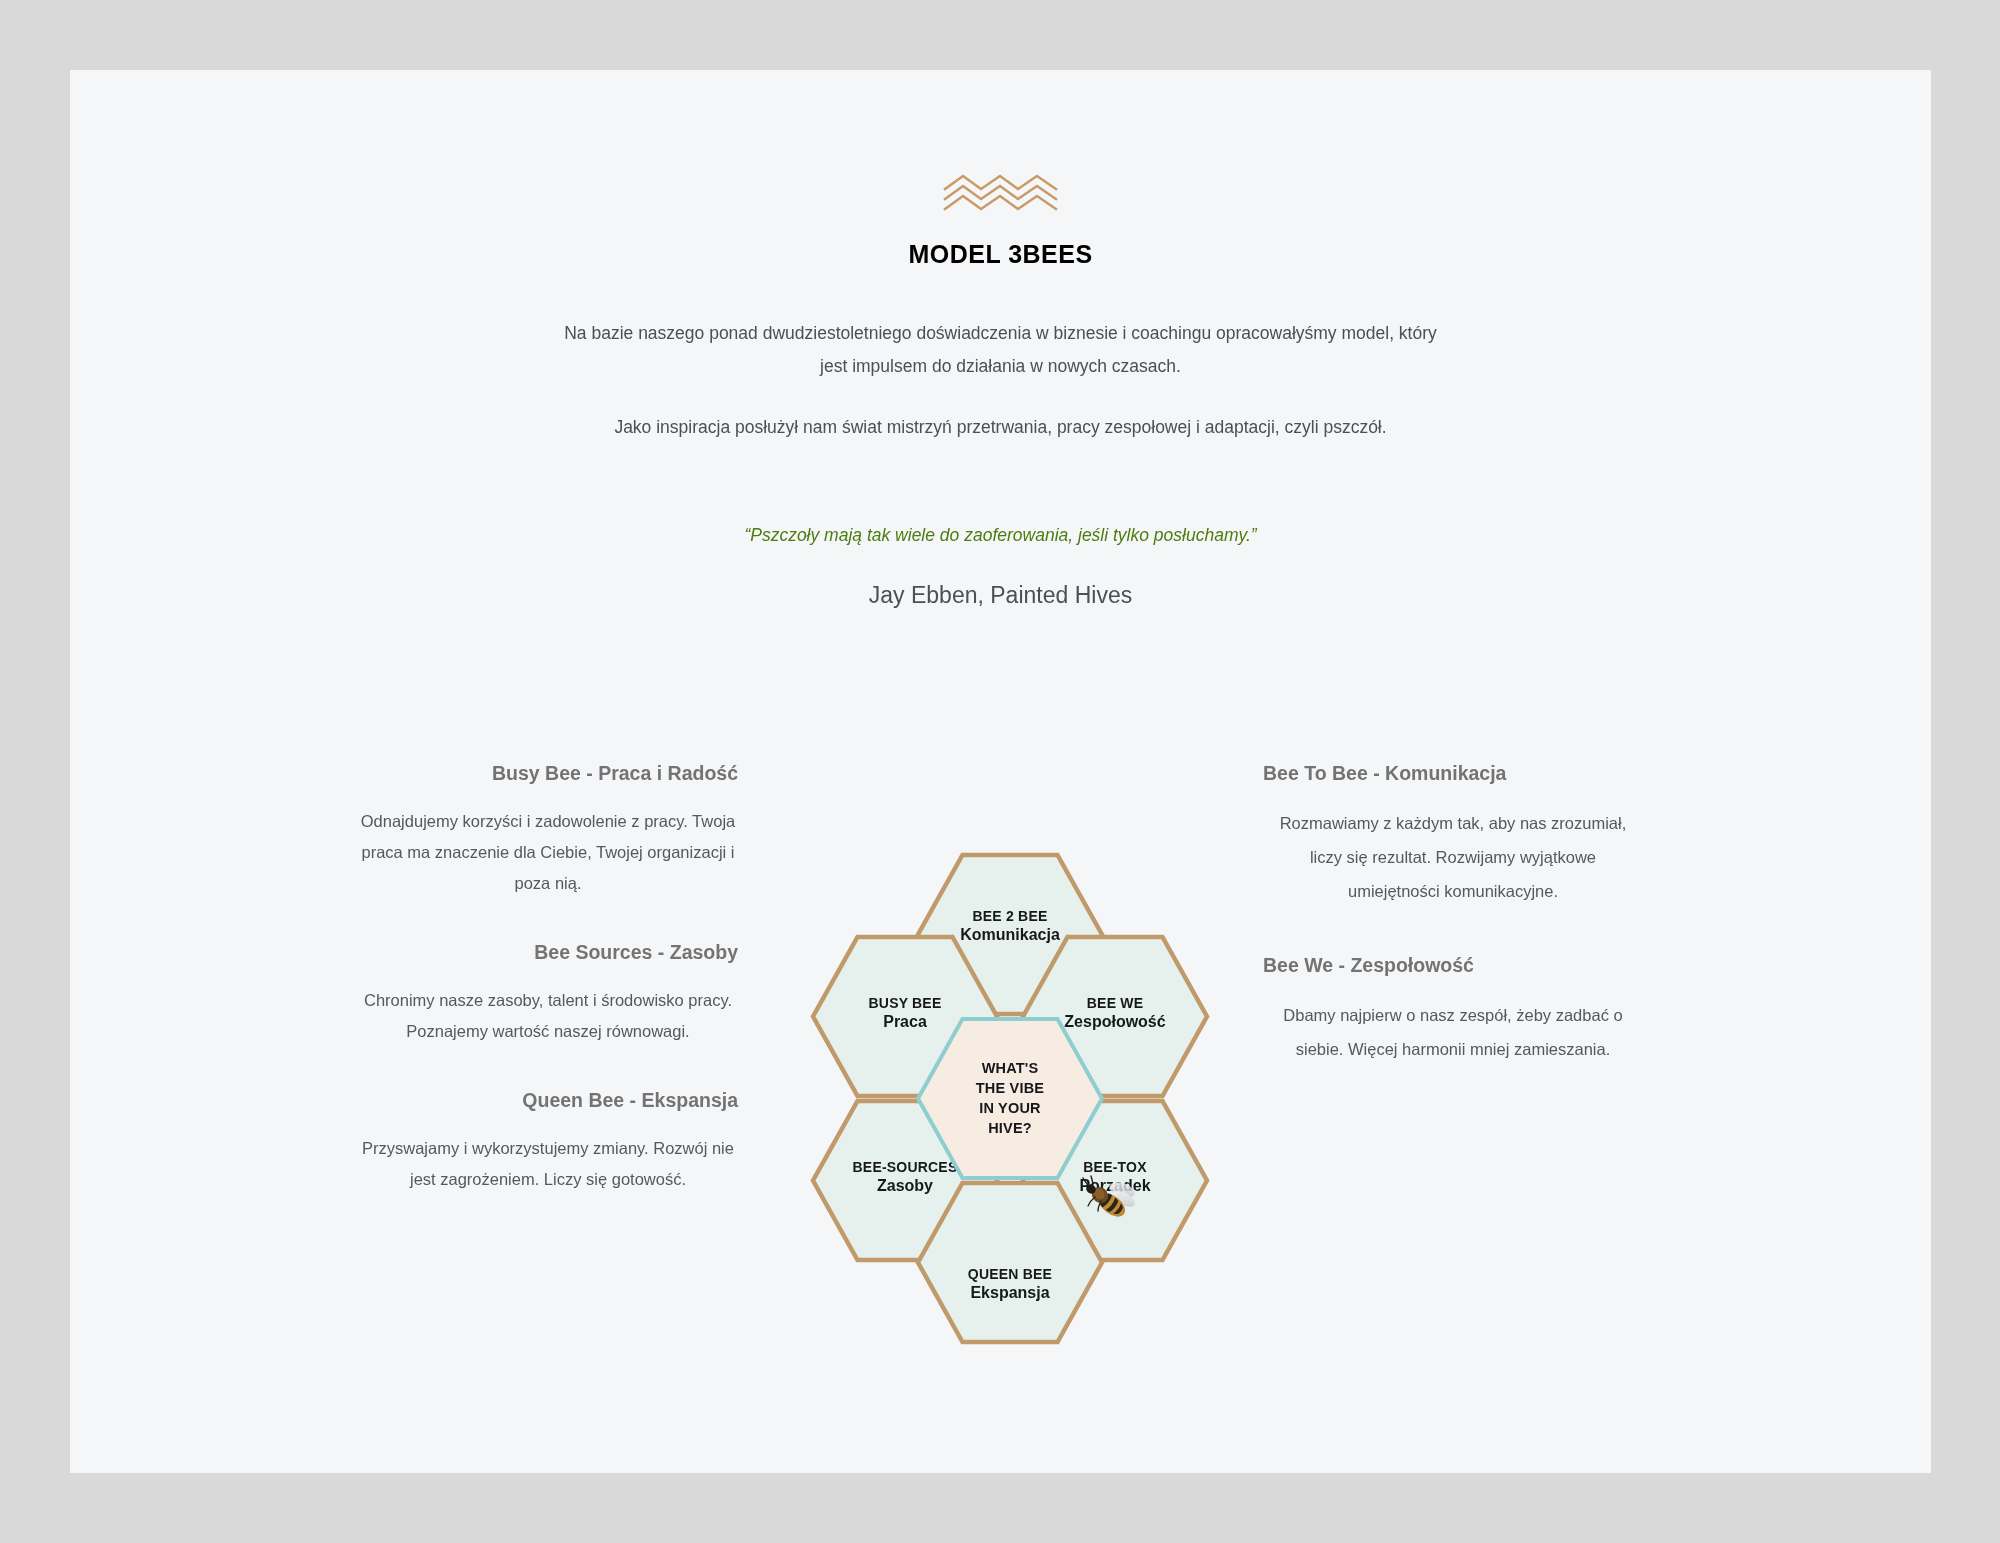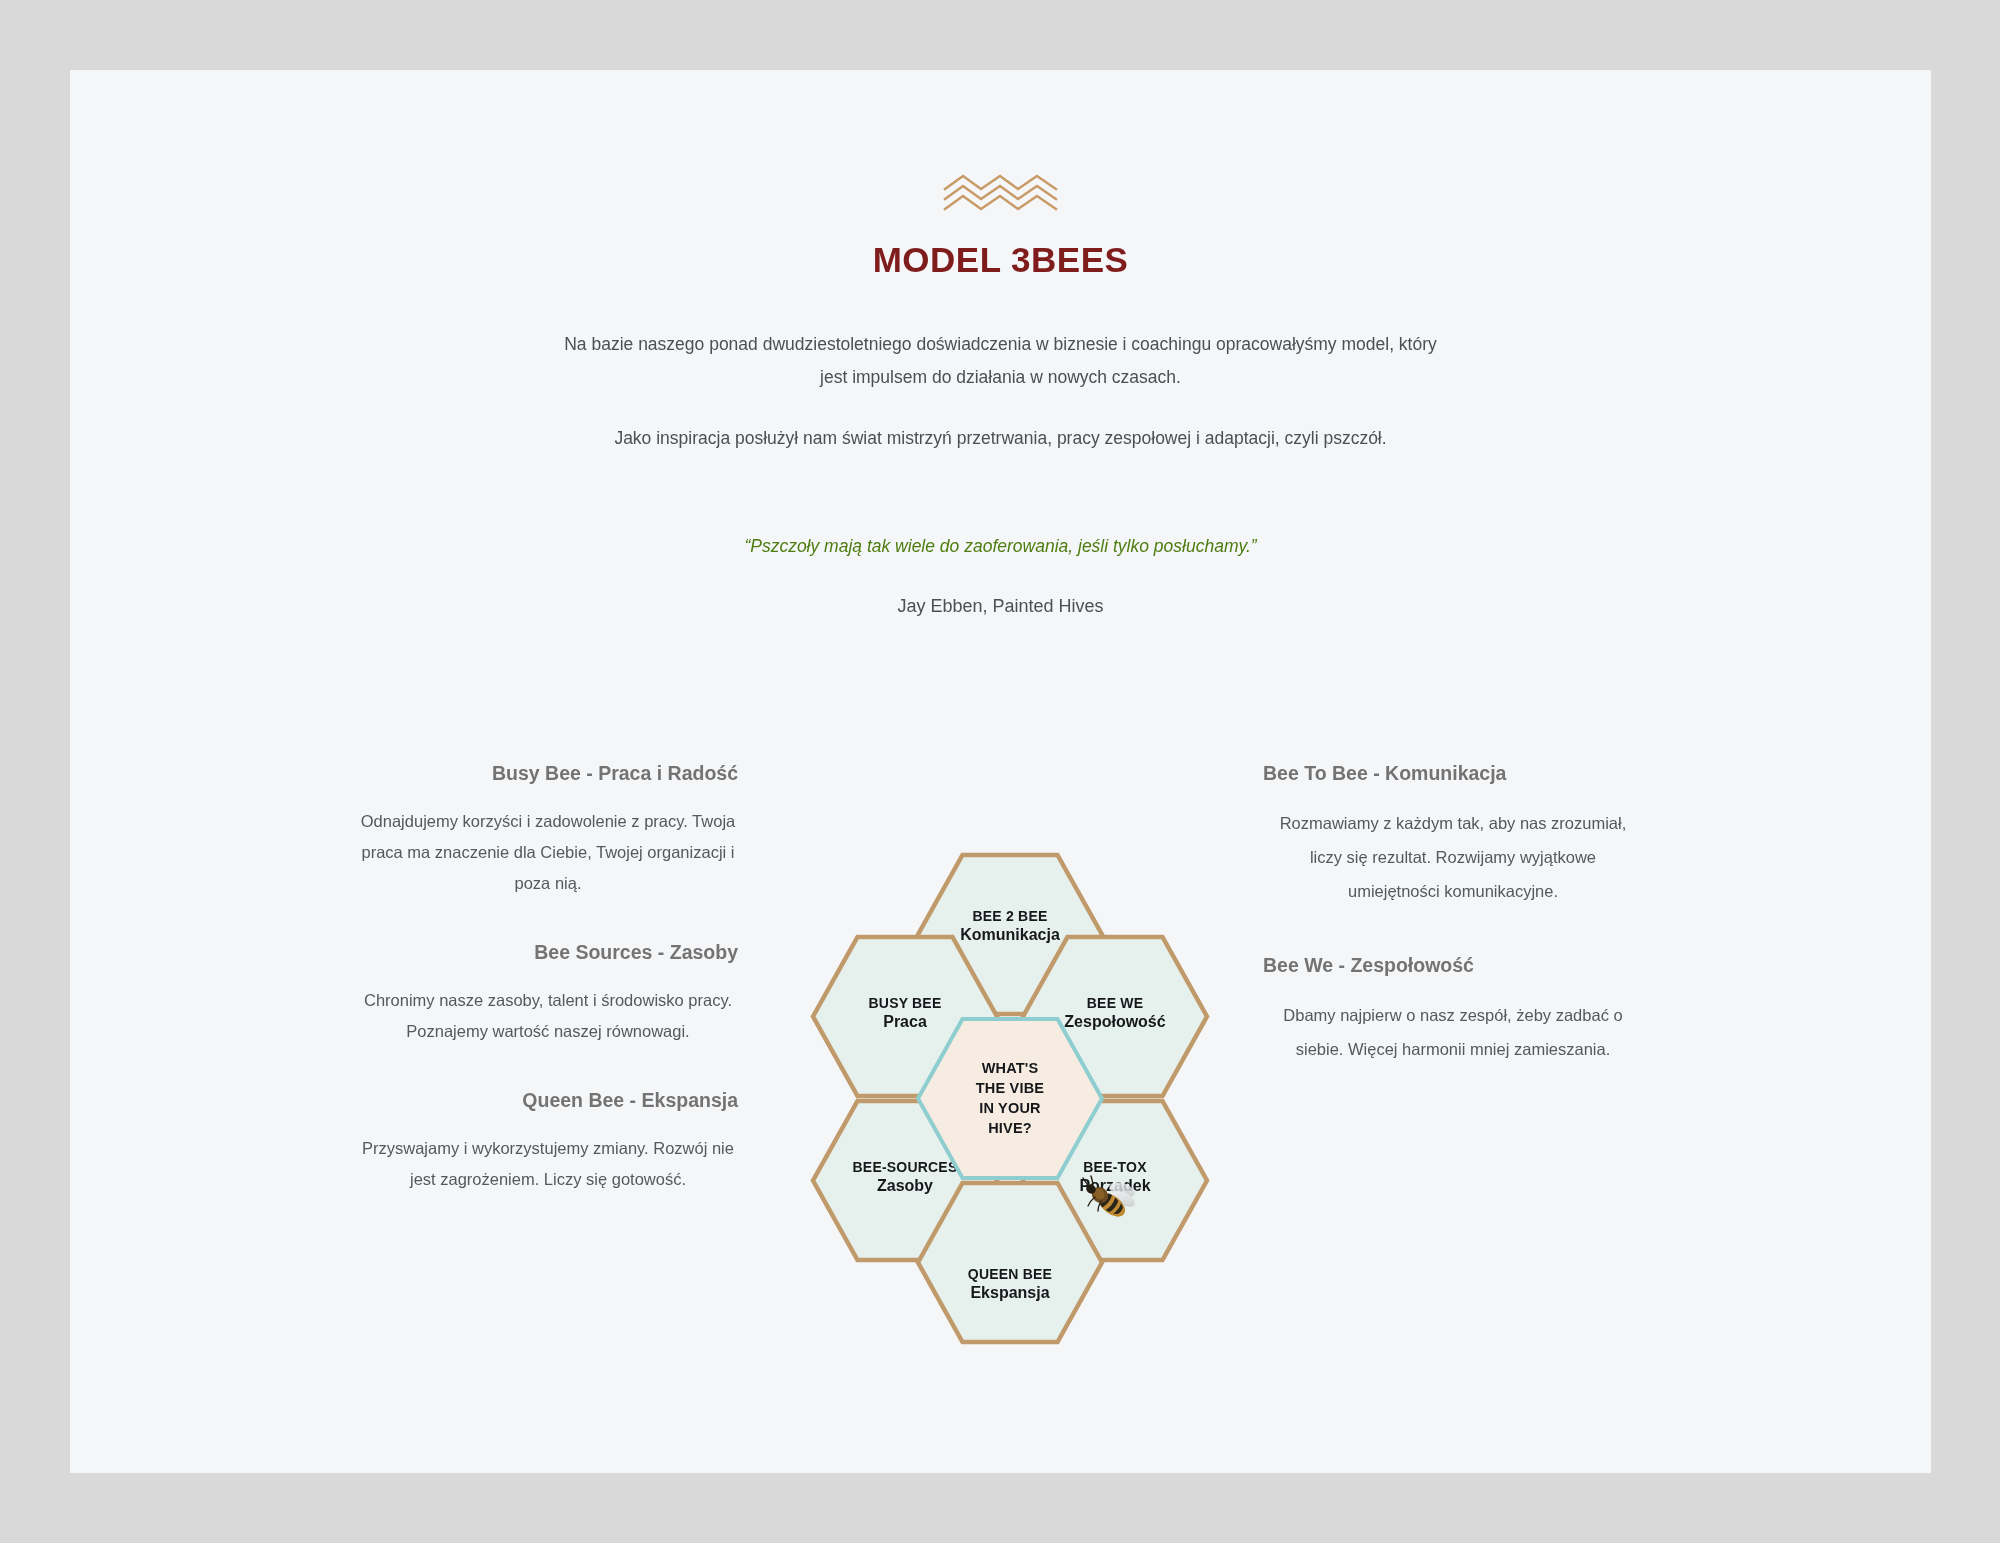--- a/index.html
+++ b/index.html
@@ -30,24 +30,24 @@
     margin-top: 100px;
     height: 46px;
     display: flex;
     justify-content: center;
     align-items: center;
   }
   .zigzag-wrap svg { display: block; }
 
   .page-title {
     margin-top: 24px;
-    font-size: 35px;
+    font-size: 25px;
     font-weight: 700;
     letter-spacing: 0.5px;
-    color: #7f1d1d;
+    color: #000000;
   }
 
   .intro-wrap {
     margin: 0 auto;
     width: 880px;
     padding-top: 48px;
   }
   .intro-para {
     font-size: 17.5px;
     line-height: 33px;
@@ -65,21 +65,21 @@
     text-align: center;
   }
   .quote-text {
     font-size: 17.5px;
     line-height: 30px;
     color: #4d7c0f;
     font-style: italic;
     margin: 0;
   }
   .quote-author {
-    font-size: 18px;
+    font-size: 23px;
     line-height: 30px;
     color: #4c4f54;
     margin: 30px 0 0 0;
   }
 
   
   .body-grid {
     position: absolute;
     left: 0; top: 690px;
     width: 100%;

